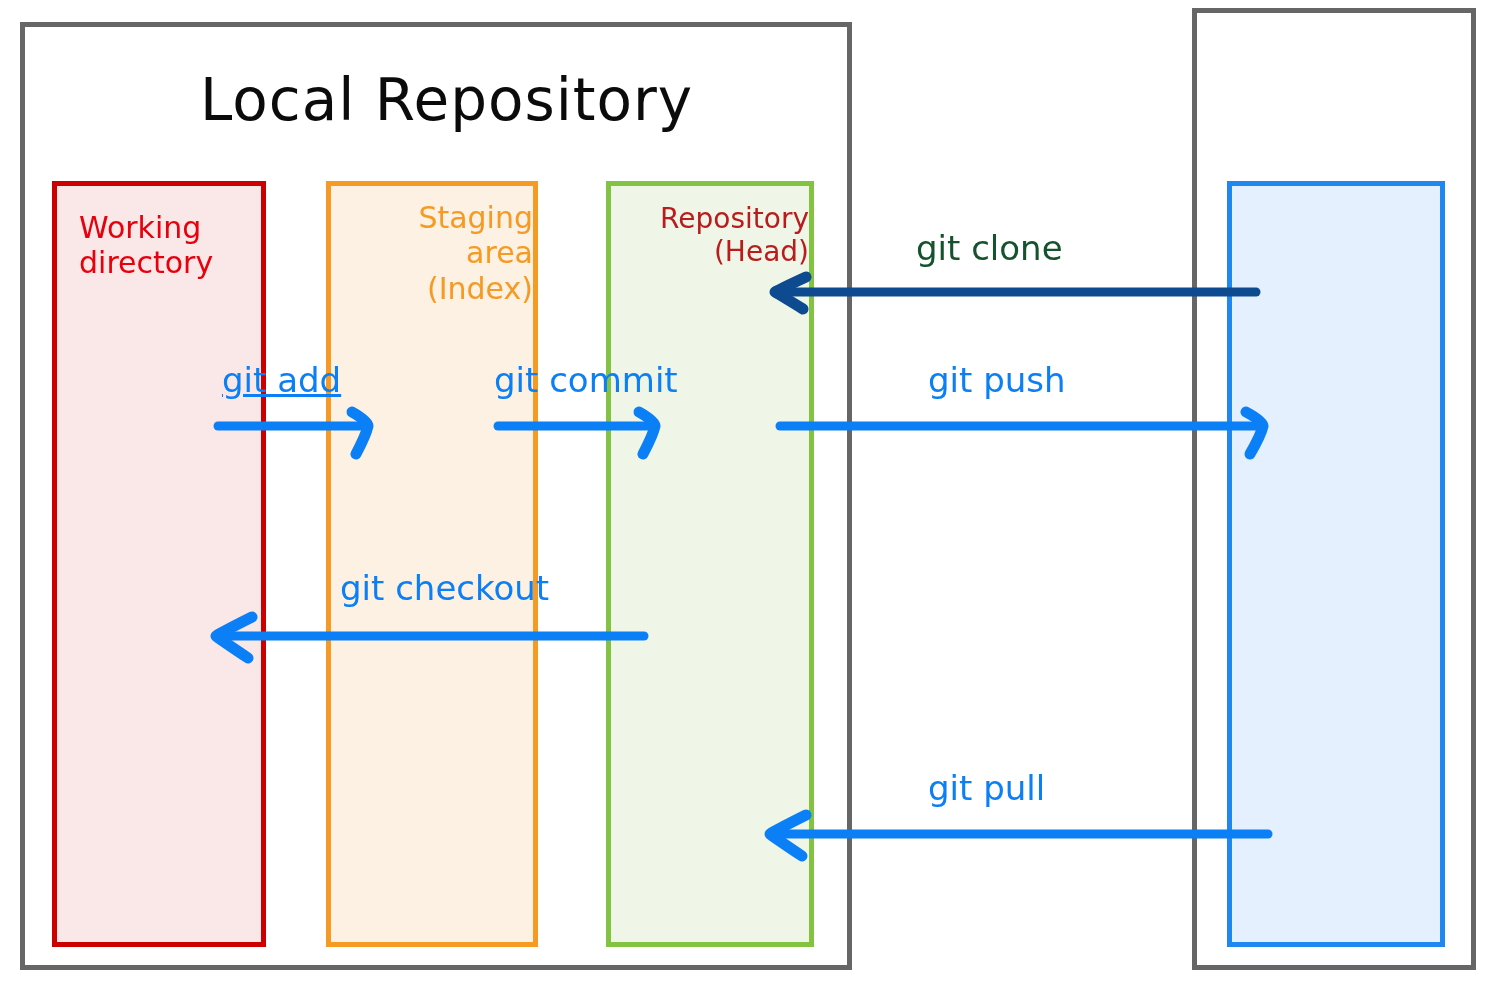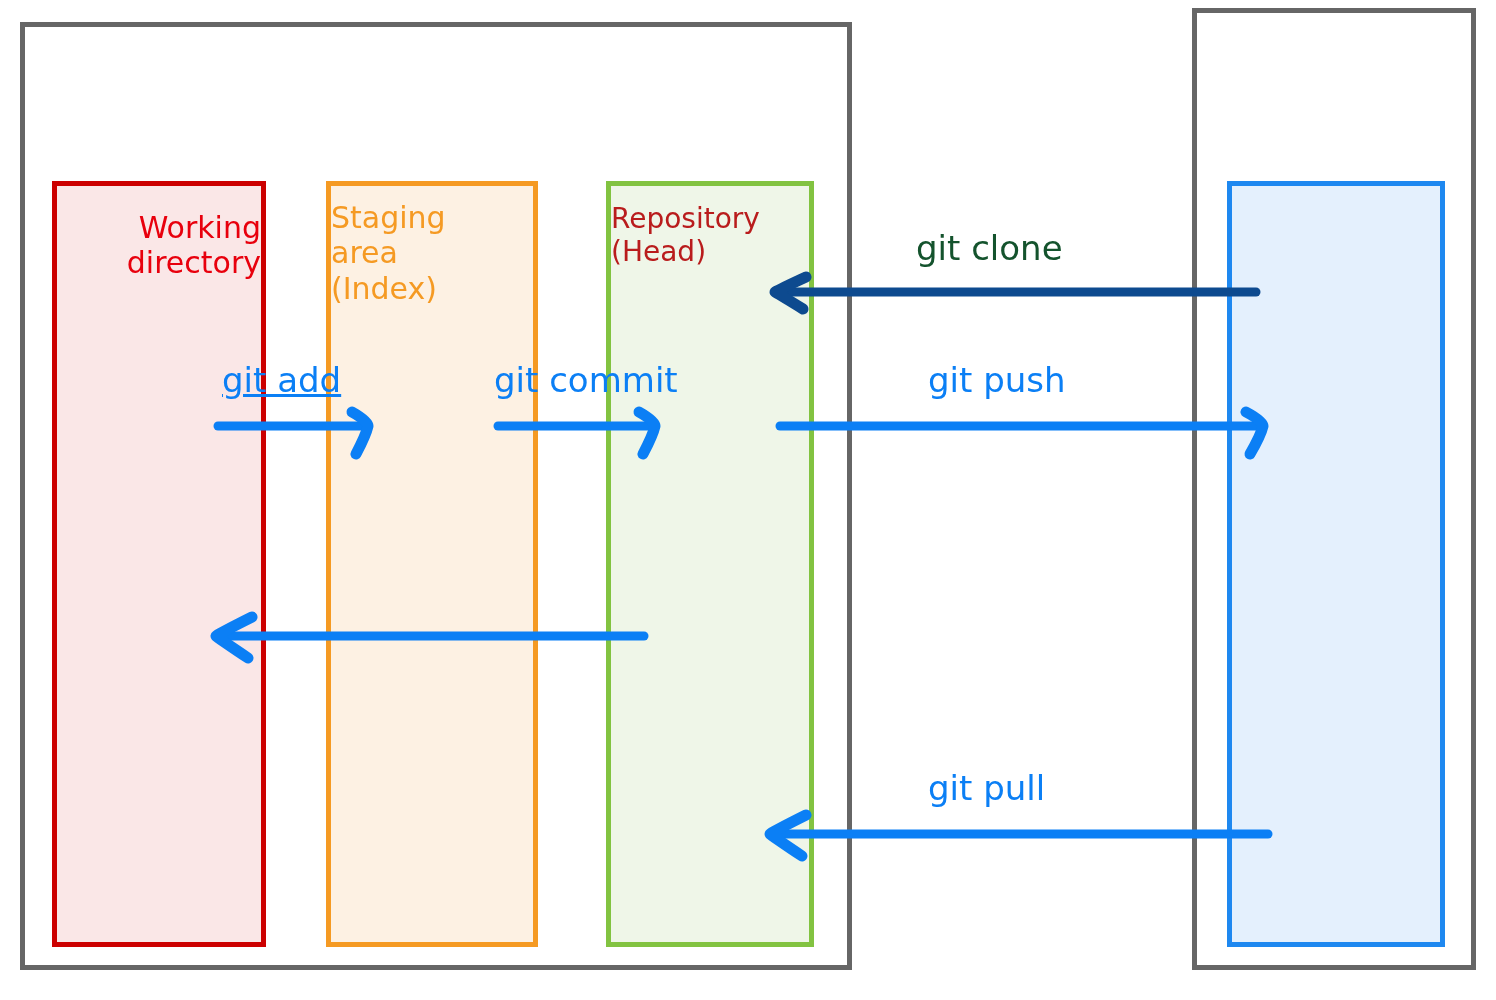--- a/index.html
+++ b/index.html
@@ -14,27 +14,27 @@
 
   
   .panel-title{position:absolute;color:#0b0b0b;
       font-family:"DejaVu Sans", sans-serif;
       font-weight:400;letter-spacing:1px;white-space:nowrap;}
   #local-title{left:200px;top:66px;font-size:58px;}
   #remote-title{left:1234px;top:64px;font-size:58px;}
 
   
   .stage-box{position:absolute;box-sizing:border-box;border-width:5px;border-style:solid;}
-  .stage-label{position:absolute;left:0;right:0;text-align:left;
+  .stage-label{position:absolute;left:0;right:0;text-align:right;
       font-family:"DejaVu Sans", sans-serif;line-height:1.18;
       white-space:pre-line;}
 
   #box-working{left:52px;top:181px;width:214px;height:766px;
       border-color:#cc0000;background:#fae7e7;}
-  #label-working{top:24px;color:#e8000d;font-size:30px;text-align:right;padding-left:22px;}
+  #label-working{top:24px;color:#e8000d;font-size:30px;text-align:left;padding-left:22px;}
 
   #box-staging{left:326px;top:181px;width:212px;height:766px;
       border-color:#f59a23;background:#fdf1e3;}
   #label-staging{top:14px;color:#f59a23;font-size:30px;}
 
   #box-repo{left:606px;top:181px;width:208px;height:766px;
       border-color:#82c341;background:#eff6e8;}
   #label-repo{top:16px;color:#b91c1c;font-size:28px;}
 
   #box-remote{left:1227px;top:181px;width:218px;height:766px;
@@ -48,20 +48,21 @@
       font-family:"DejaVu Sans", sans-serif;font-size:34px;}
   .lbl-blue{color:#0b7ff5;}
   .lbl-navy{color:#14532d;}
 </style>
 </head>
 <body>
 
 <div id="stage">
 
   <div class="outer-box" id="local-container"></div>
+  <div class="panel-title" id="local-title">Local Repository</div>
 
   <div class="outer-box" id="remote-container"></div>
 
   <div class="stage-box" id="box-working">
     <div class="stage-label" id="label-working">Working
 directory</div>
   </div>
 
   <div class="stage-box" id="box-staging">
     <div class="stage-label" id="label-staging">Staging
@@ -107,20 +108,21 @@
     </svg>
   </div>
   <div class="arrow-label lbl-blue" style="left:928px;top:360px;">git push</div>
 
   <div class="arrow" style="left:212px;top:614px;">
     <svg width="436" height="46" viewBox="0 0 436 46">
       <path d="M16 22 L432 22" stroke="#0b7ff5" stroke-width="9" stroke-linecap="round" fill="none"></path>
       <path d="M40 3 Q10 18 4 22 Q12 28 36 44" stroke="#0b7ff5" stroke-width="11" stroke-linecap="round" stroke-linejoin="round" fill="none"></path>
     </svg>
   </div>
+  <div class="arrow-label lbl-blue" style="left:340px;top:568px;">git checkout</div>
 
   <div class="arrow" style="left:766px;top:812px;">
     <svg width="506" height="46" viewBox="0 0 506 46">
       <path d="M16 22 L502 22" stroke="#0b7ff5" stroke-width="9" stroke-linecap="round" fill="none"></path>
       <path d="M40 3 Q10 18 4 22 Q12 28 36 44" stroke="#0b7ff5" stroke-width="11" stroke-linecap="round" stroke-linejoin="round" fill="none"></path>
     </svg>
   </div>
   <div class="arrow-label lbl-blue" style="left:928px;top:768px;">git pull</div>
 
 </div>

